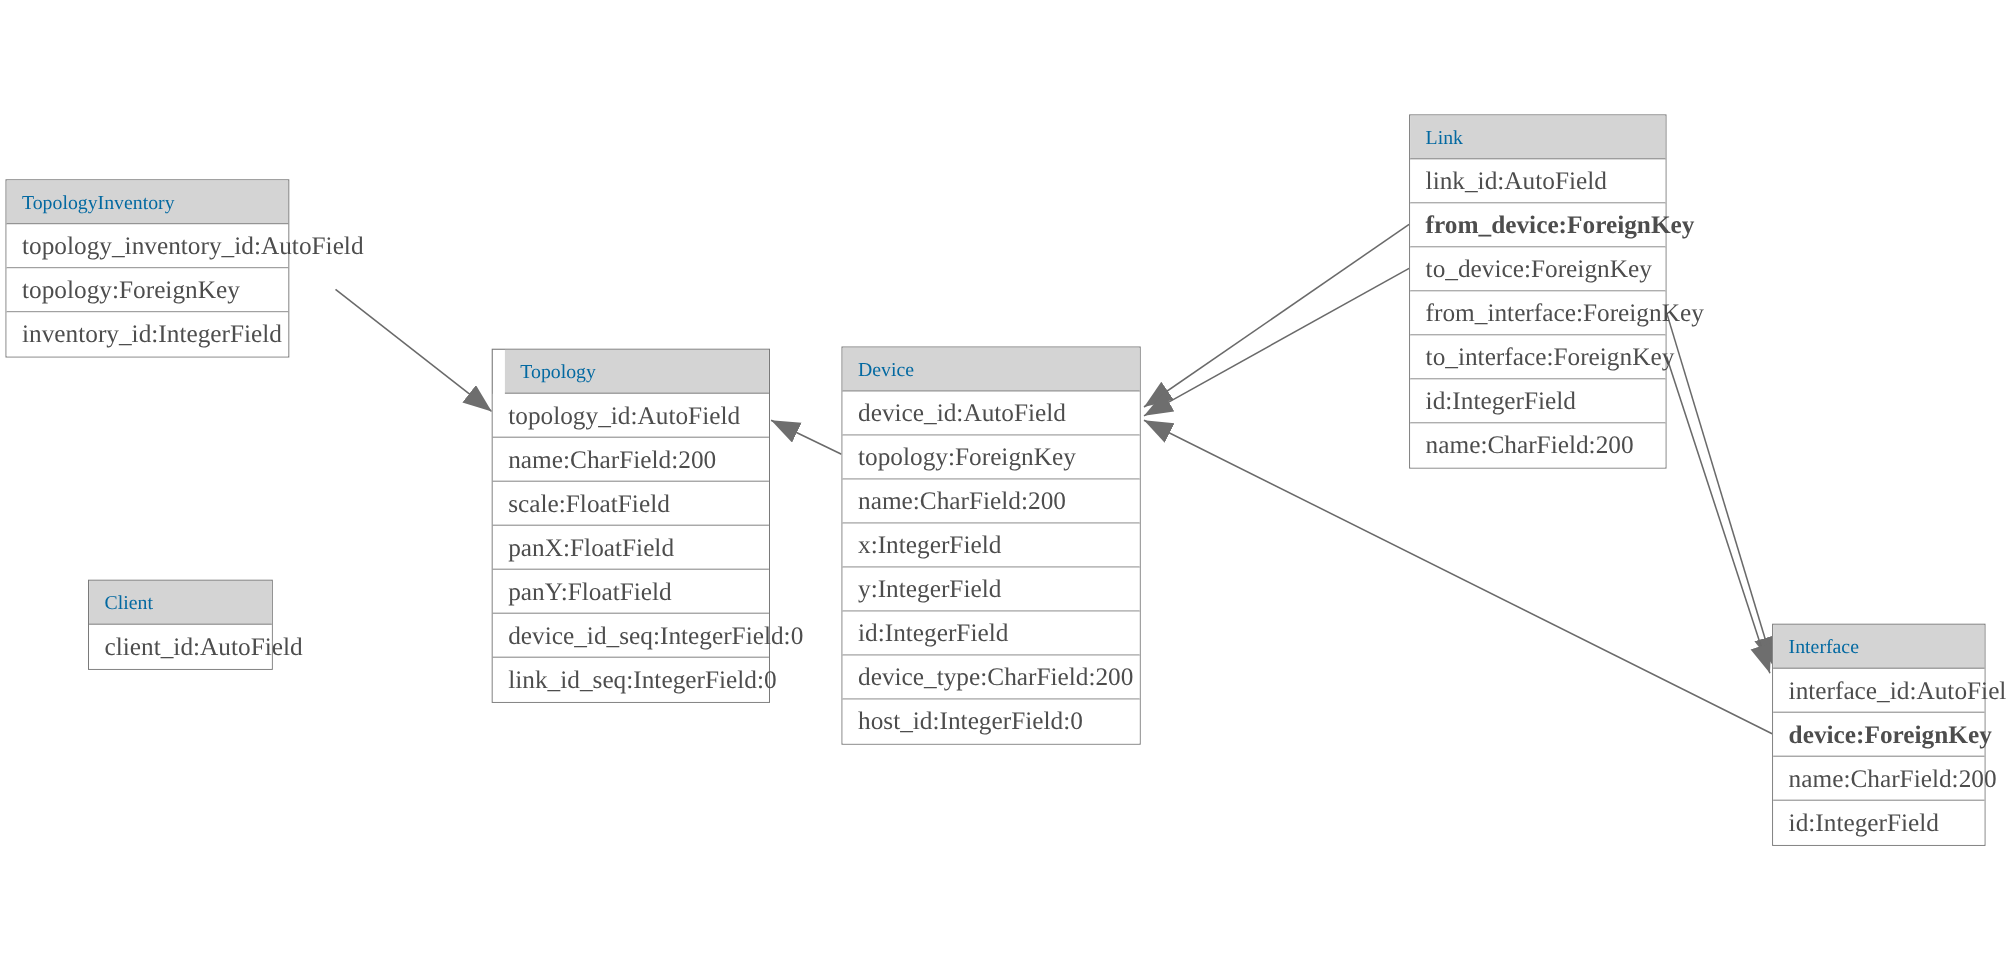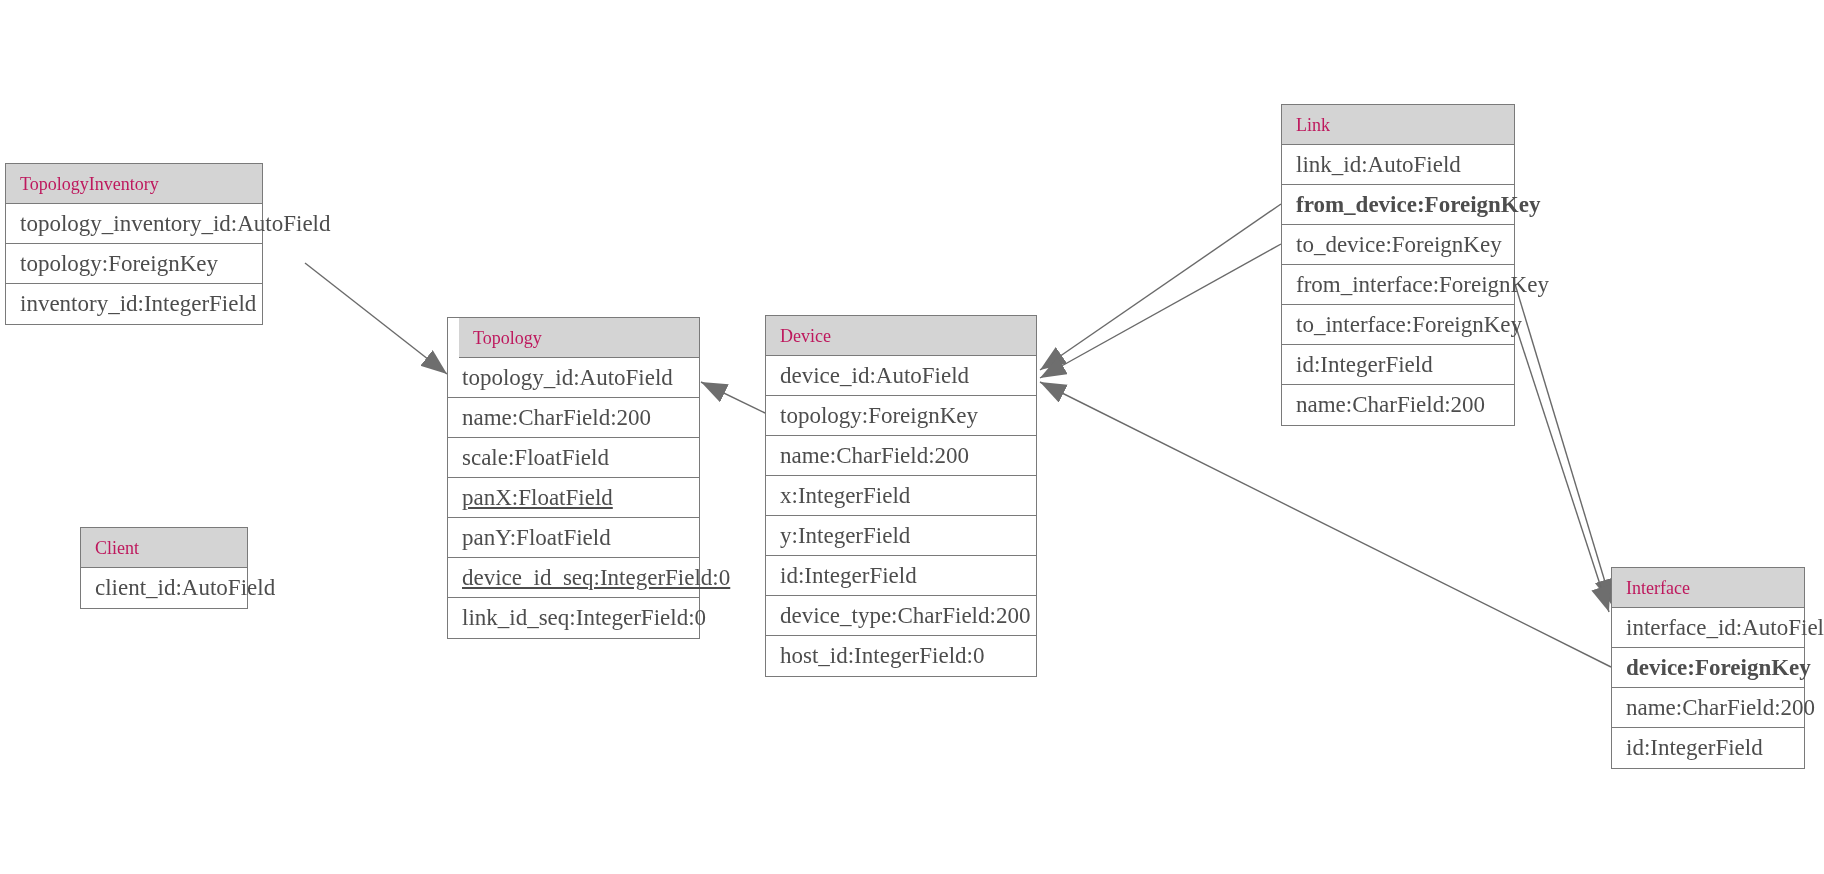--- a/index.html
+++ b/index.html
@@ -30,21 +30,21 @@
     background: #ffffff;
     box-sizing: border-box;
   }
   .entity-header {
     height: 40px;
     line-height: 40px;
     background: #d4d4d4;
     border-bottom: 1px solid #7a7a7a;
     padding-left: 14px;
     font-size: 18px;
-    color: #be185d;
+    color: #0369a1;
     white-space: nowrap;
     box-sizing: border-box;
   }
   .entity-row {
     height: 40px;
     line-height: 40px;
     background: #ffffff;
     border-bottom: 1px solid #7a7a7a;
     padding-left: 14px;
     font-size: 23px;
@@ -81,23 +81,23 @@
         <div class="entity-header" style="height: 40px; line-height: 40px;">TopologyInventory</div>
         <div class="entity-row" style="height: 40px; line-height: 40px;">topology_inventory_id:AutoField</div>
         <div class="entity-row" style="height: 40px; line-height: 40px;">topology:ForeignKey</div>
         <div class="entity-row" style="height: 40px; line-height: 40px;">inventory_id:IntegerField</div>
       </div>
       <div class="entity-table" style="left: 447px; top: 317px; width: 253px;">
         <div class="entity-header" style="height: 40px; line-height: 40px; margin-left: 11px;">Topology</div>
         <div class="entity-row" style="height: 40px; line-height: 40px;">topology_id:AutoField</div>
         <div class="entity-row" style="height: 40px; line-height: 40px;">name:CharField:200</div>
         <div class="entity-row" style="height: 40px; line-height: 40px;">scale:FloatField</div>
-        <div class="entity-row" style="height: 40px; line-height: 40px; text-decoration: underline;">panX:FloatField</div>
+        <div class="entity-row" style="height: 40px; line-height: 40px;">panX:FloatField</div>
         <div class="entity-row" style="height: 40px; line-height: 40px;">panY:FloatField</div>
-        <div class="entity-row" style="height: 40px; line-height: 40px; text-decoration: underline;">device_id_seq:IntegerField:0</div>
+        <div class="entity-row" style="height: 40px; line-height: 40px;">device_id_seq:IntegerField:0</div>
         <div class="entity-row" style="height: 40px; line-height: 40px;">link_id_seq:IntegerField:0</div>
       </div>
       <div class="entity-table" style="left: 80px; top: 527px; width: 168px;">
         <div class="entity-header" style="height: 40px; line-height: 40px;">Client</div>
         <div class="entity-row" style="height: 40px; line-height: 40px;">client_id:AutoField</div>
       </div>
       <div class="entity-table" style="left: 765px; top: 315px; width: 272px;">
         <div class="entity-header" style="height: 40px; line-height: 40px;">Device</div>
         <div class="entity-row" style="height: 40px; line-height: 40px;">device_id:AutoField</div>
         <div class="entity-row" style="height: 40px; line-height: 40px;">topology:ForeignKey</div>

